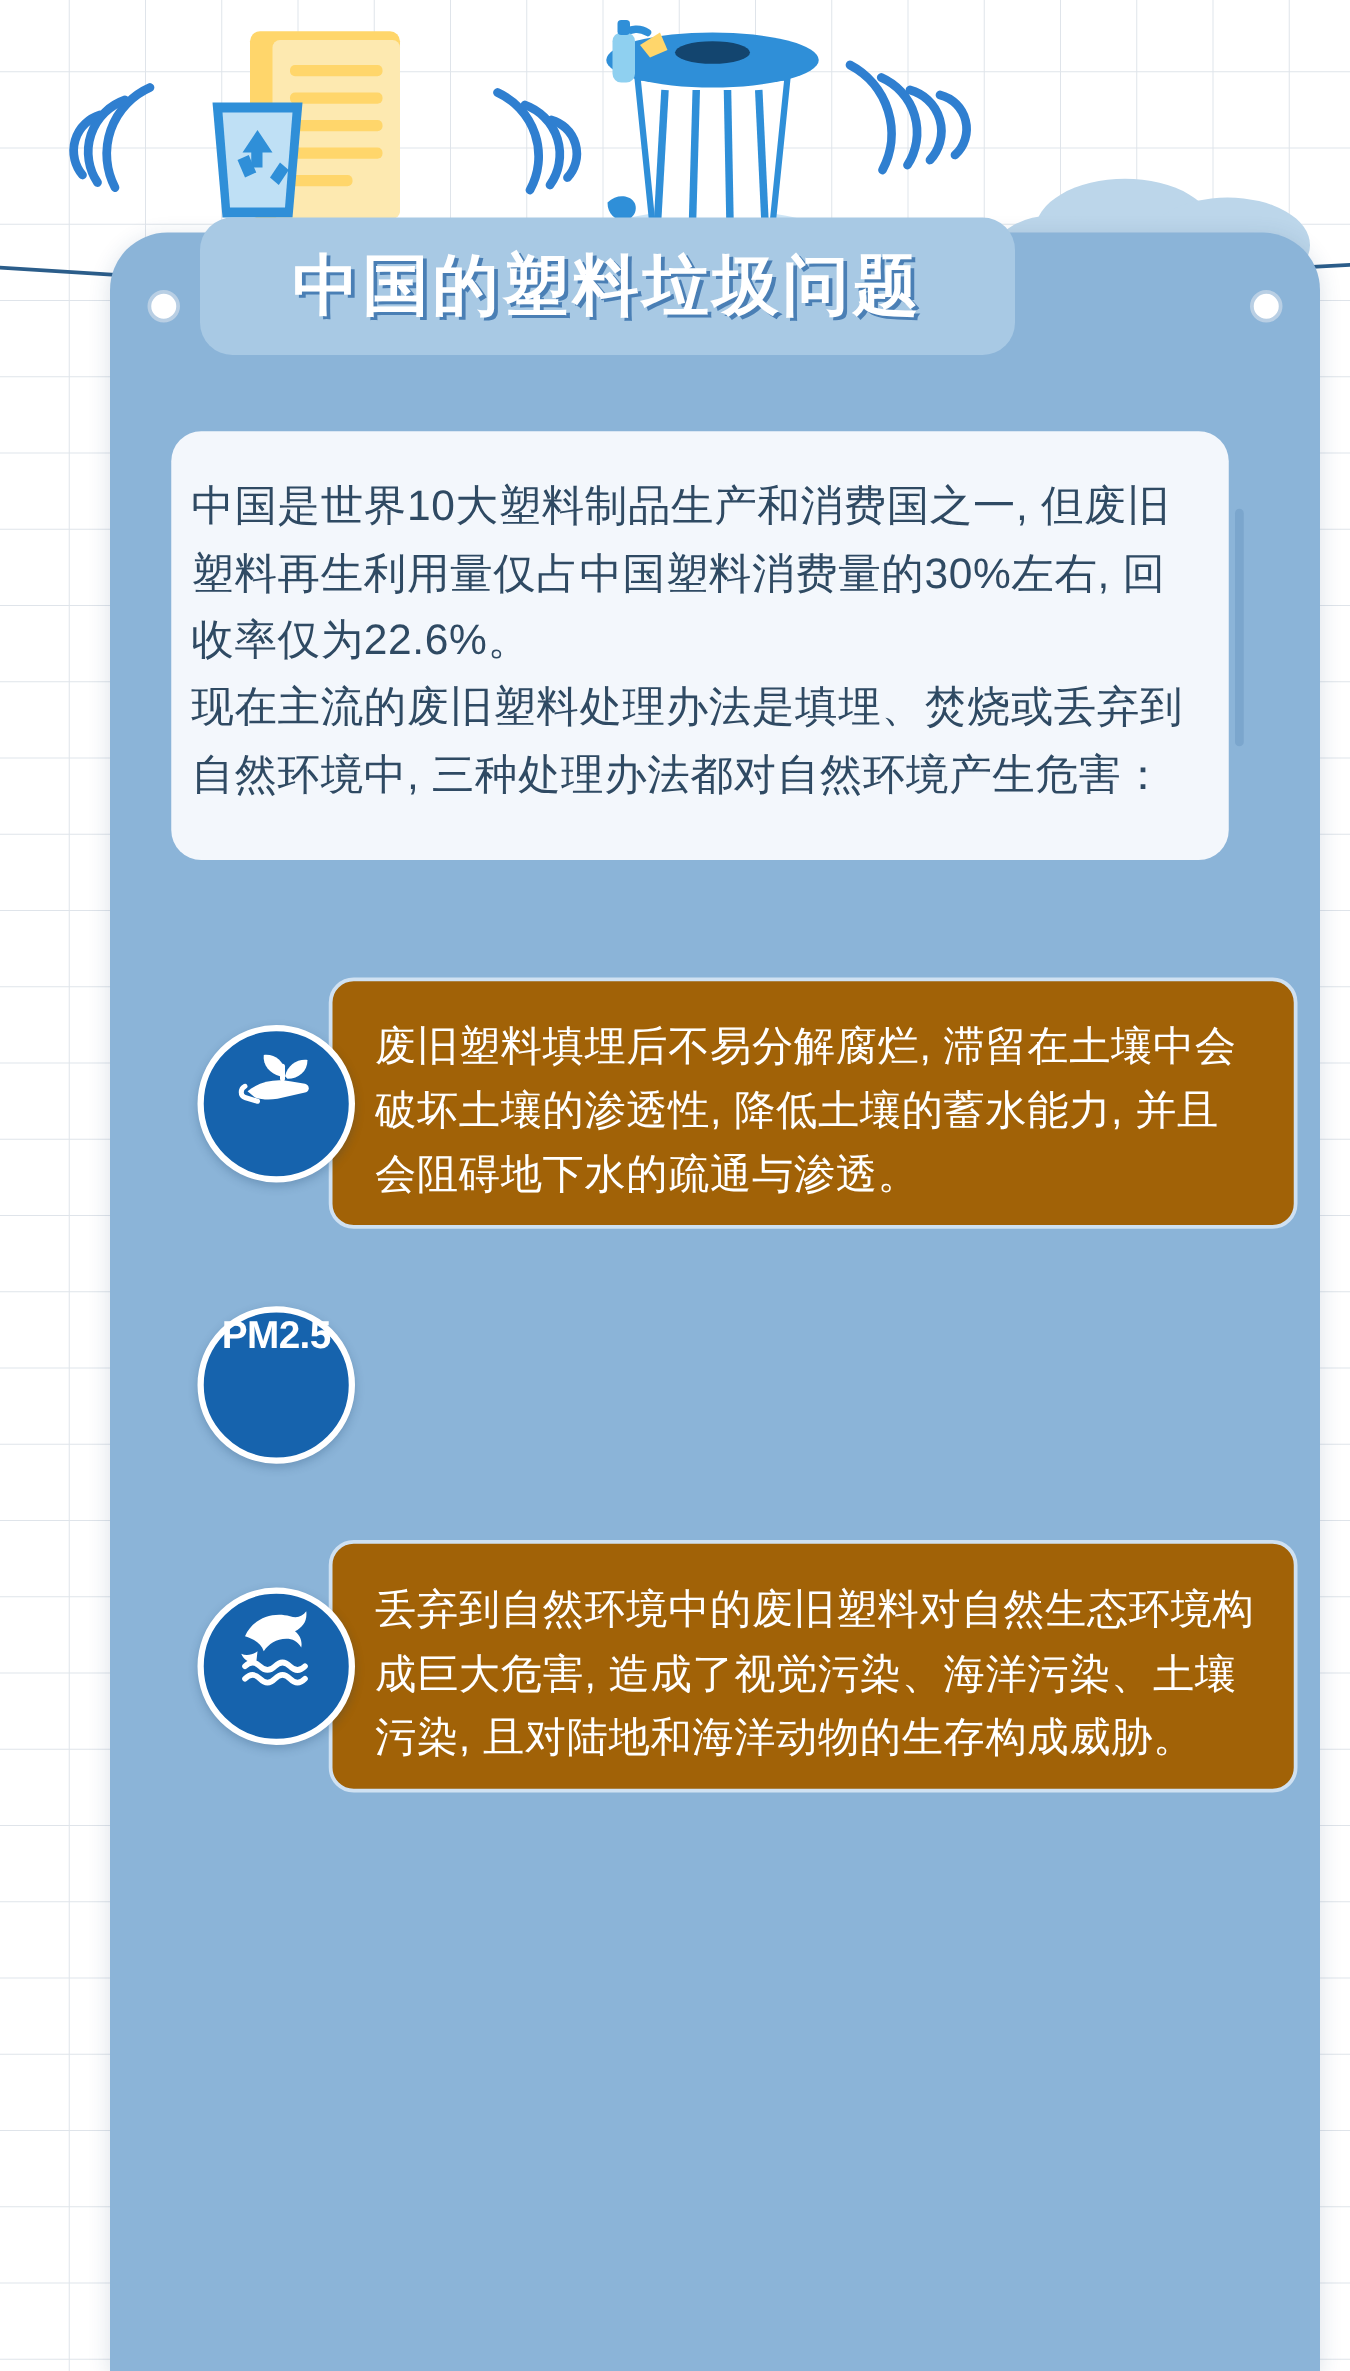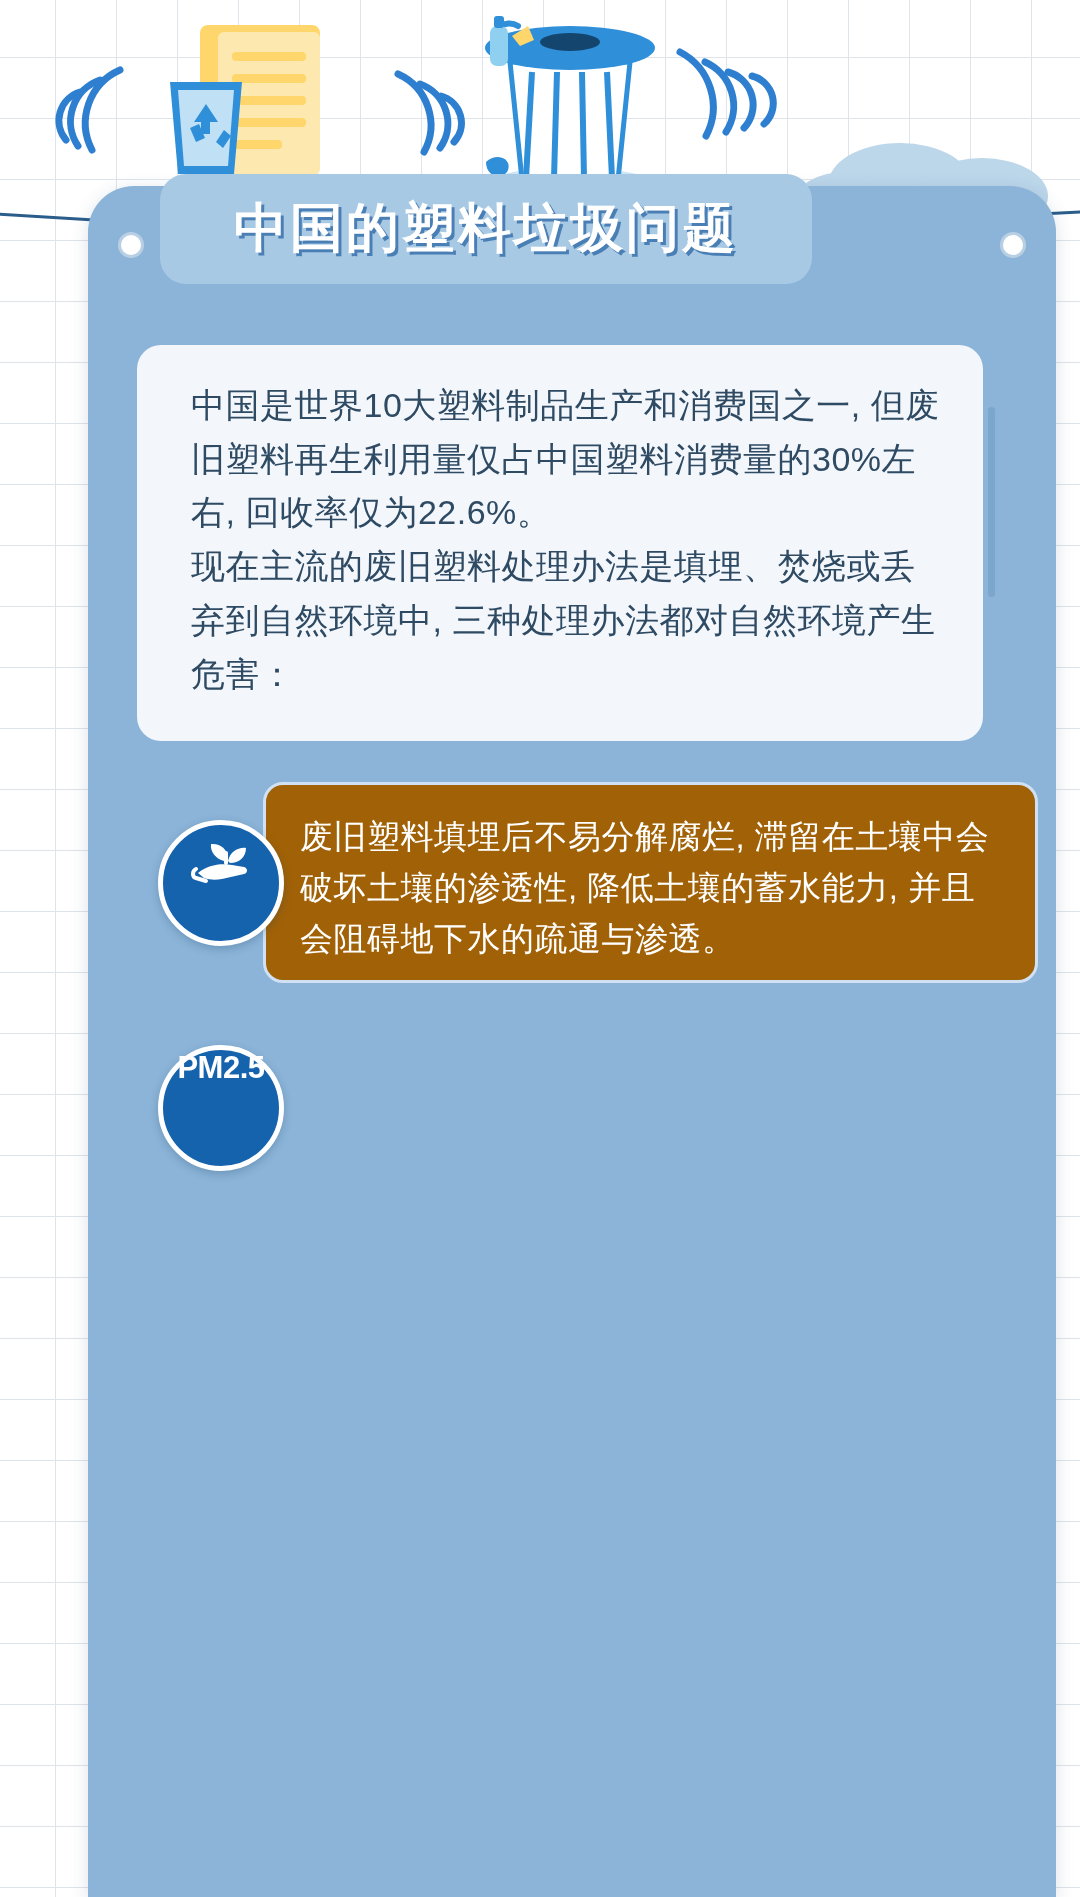--- a/index.html
+++ b/index.html
@@ -104,21 +104,21 @@
     white-space: nowrap;
   }
 
   
   .intro-panel {
     position: absolute;
     left: 49px;
     top: 159px;
     width: 846px;
     box-sizing: border-box;
-    padding: 34px 36px 40px 54px;
+    padding: 34px 36px 40px 16px;
     background: #f3f7fc;
     border-radius: 24px;
   }
   .intro-panel p {
     margin: 0;
     font-size: 34px;
     line-height: 1.58;
     color: #2f4a63;
     letter-spacing: 0.5px;
   }
@@ -291,15 +291,30 @@
         <p>废旧塑料填埋后不易分解腐烂, 滞留在土壤中会破坏土壤的渗透性, 降低土壤的蓄水能力, 并且会阻碍地下水的疏通与渗透。</p>
       </div>
     </div>
 
     <div class="point-row">
       <div class="point-badge">
         <span class="badge-label">PM2.5</span>
       </div>
     </div>
 
+    <div class="point-row">
+      <div class="point-badge">
+        <svg width="78" height="78" viewBox="0 0 78 78" xmlns="http://www.w3.org/2000/svg">
+          <path d="M14 34 c6 -14 22 -20 36 -16 c6 2 10 0 13 -4 c1 8 -3 13 -9 16 c4 3 6 8 5 13 c-3 -5 -7 -7 -12 -7 c-8 0 -14 4 -18 10 c-2 -6 -8 -10 -15 -12 z" fill="#ffffff"></path>
+          <path d="M24 46 c-4 3 -9 4 -13 2 c2 5 7 8 12 7 z" fill="#ffffff"></path>
+          <g fill="none" stroke="#ffffff" stroke-width="4.5" stroke-linecap="round">
+            <path d="M14 58 q6 -6 12 0 t12 0 t12 0 t12 0"></path>
+            <path d="M14 68 q6 -6 12 0 t12 0 t12 0 t12 0"></path>
+          </g>
+        </svg>
+      </div>
+      <div class="point-bubble">
+        <p>丢弃到自然环境中的废旧塑料对自然生态环境构成巨大危害, 造成了视觉污染、海洋污染、土壤污染, 且对陆地和海洋动物的生存构成威胁。</p>
+      </div>
+    </div>
 
   </div>
 </div>
 
 </body></html>

